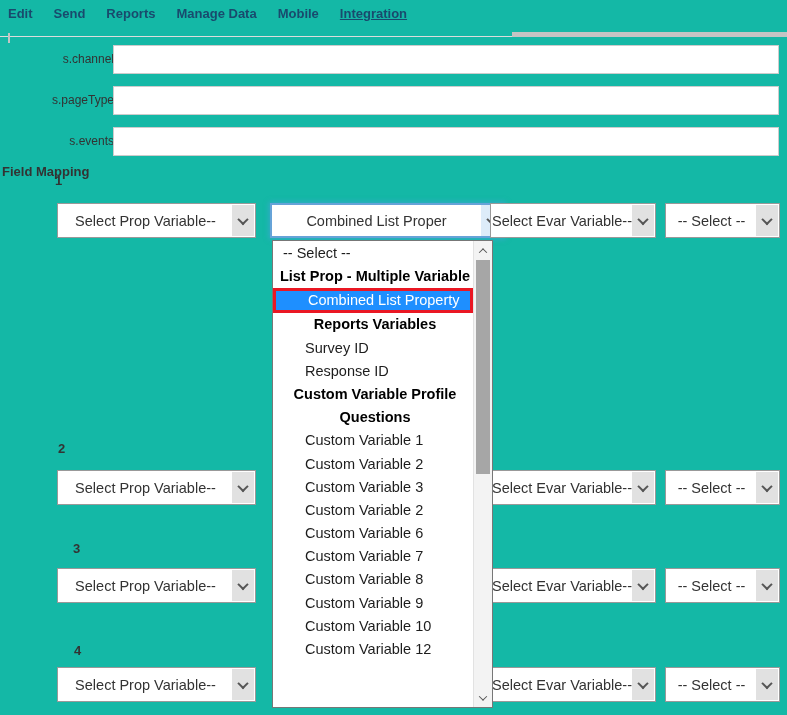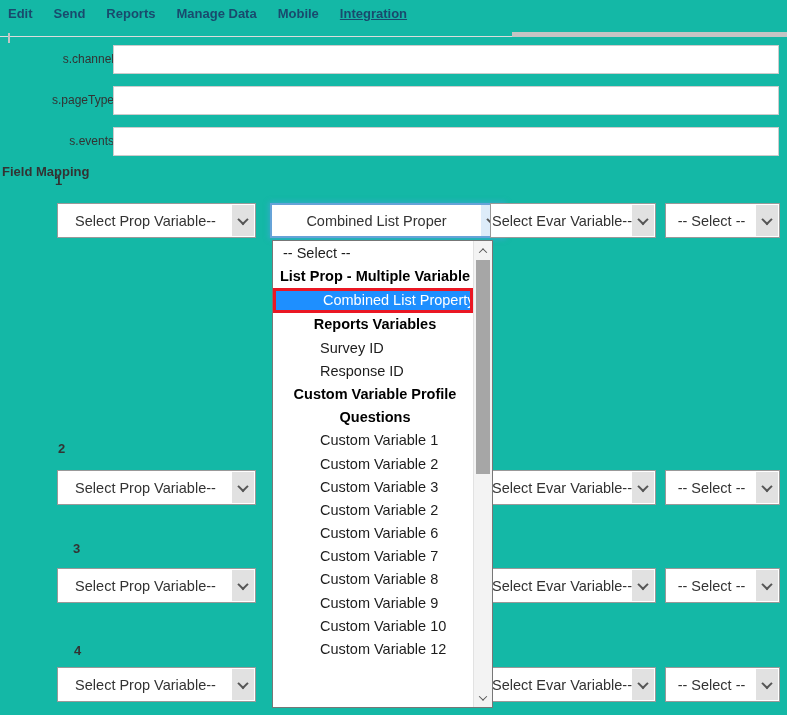--- a/index.html
+++ b/index.html
@@ -37,21 +37,21 @@
   .sel.focused { border:2px solid #66a3d8; box-shadow:0 0 5px 1px rgba(80,160,230,.55); }
   .sel.focused .arrow-box { background:#ddecf9; top:0; bottom:0; right:0; }
 
   
   .panel { position:absolute; left:272px; top:240px; width:221px; height:468px; background:#fff;
            border:1px solid #777; z-index:30; }
   .panel-items { position:absolute; left:0; top:1px; right:19px; }
   .item { height:23.2px; line-height:23.2px; font-size:14.5px; color:#1d1d1d; white-space:nowrap;
           overflow:hidden; cursor:pointer; }
   .item.placeholder { padding-left:10px; }
-  .item.option { padding-left:47px; }
+  .item.option { padding-left:32px; }
   .item.group { padding-left:4px; font-weight:bold; color:#000; cursor:default;text-align:center; }
   .item.selected { background:#1e8fff; color:#fff; }
   .item.annotated { height:25px; line-height:19px; border:3px solid #ea1723; }
 
   
   .sb { position:absolute; top:0; right:0; bottom:0; width:19px; background:#f3f3f3;
         border-left:1px solid #e2e2e2; }
   .sb-btn { position:absolute; left:0; right:0; height:17px; display:flex; align-items:center;
             justify-content:center; cursor:pointer; }
   .sb-btn.up { top:1px; } .sb-btn.down { bottom:1px; }

